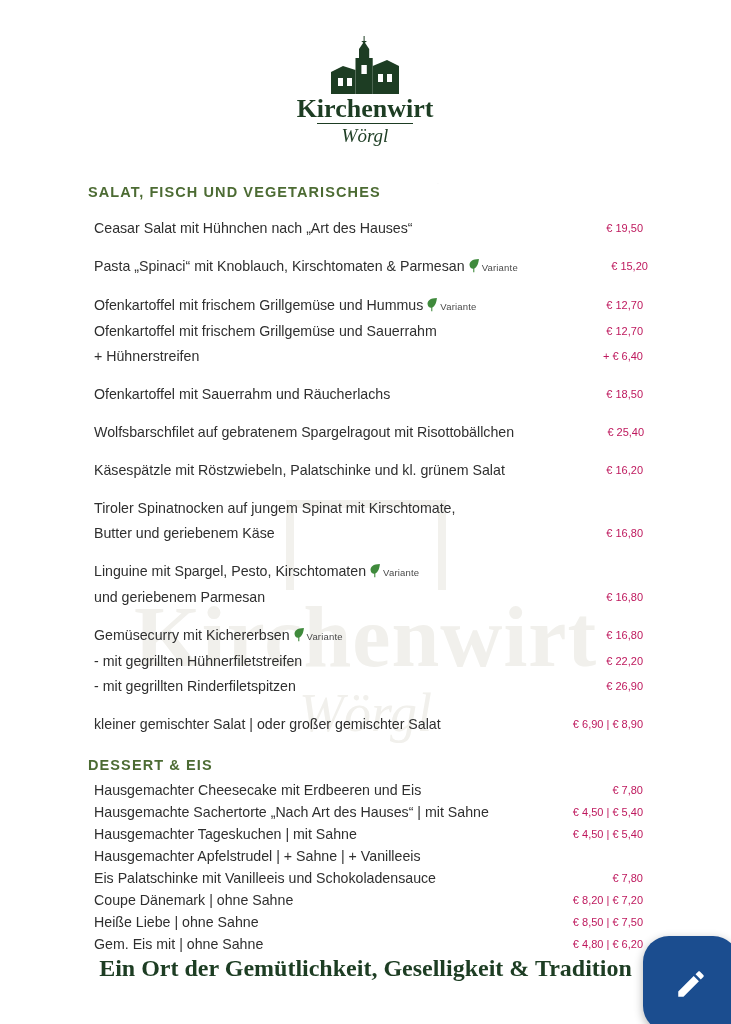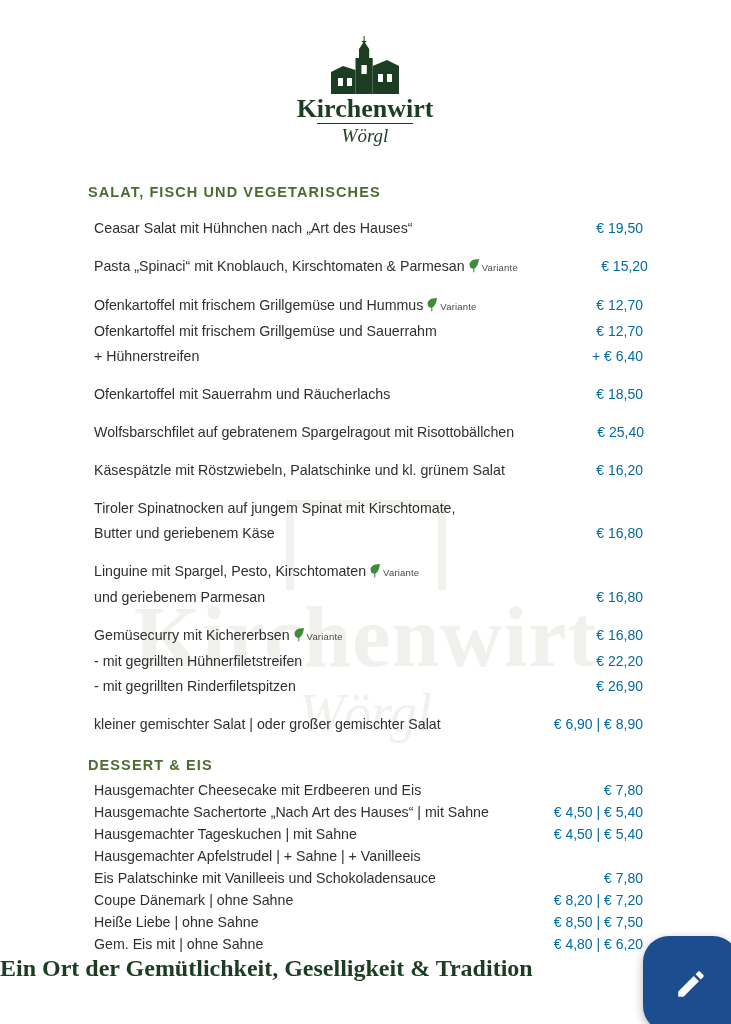--- a/index.html
+++ b/index.html
@@ -138,22 +138,22 @@
   }
   .row .name {
     flex: 1 1 auto;
     font-size: 14.2px;
     color: #2f2f2f;
     line-height: 25px;
     white-space: nowrap;
   }
   .row .price {
     flex: 0 0 auto;
-    font-size: 14px;
-    color: #0369a1;
+    font-size: 11px;
+    color: #be185d;
     line-height: 25px;
     text-align: right;
     min-width: 120px;
     padding-left: 10px;
   }
   .gap-sm { height: 10px; }
   .gap-md { height: 13px; }
   .gap-lg { height: 20px; }
 
   .leaf {
@@ -180,21 +180,21 @@
     font-size: 9.3px;
     letter-spacing: 0.45px;
     color: #4a4a4a;
     z-index: 2;
   }
   .tagline {
     position: absolute;
     left: 0;
     top: 955px;
     width: 731px;
-    text-align: left;
+    text-align: center;
     font-family: "Liberation Serif", serif;
     font-weight: bold;
     font-size: 24px;
     color: #1d3d23;
     z-index: 2;
   }
 
   
   .fab {
     position: absolute;

